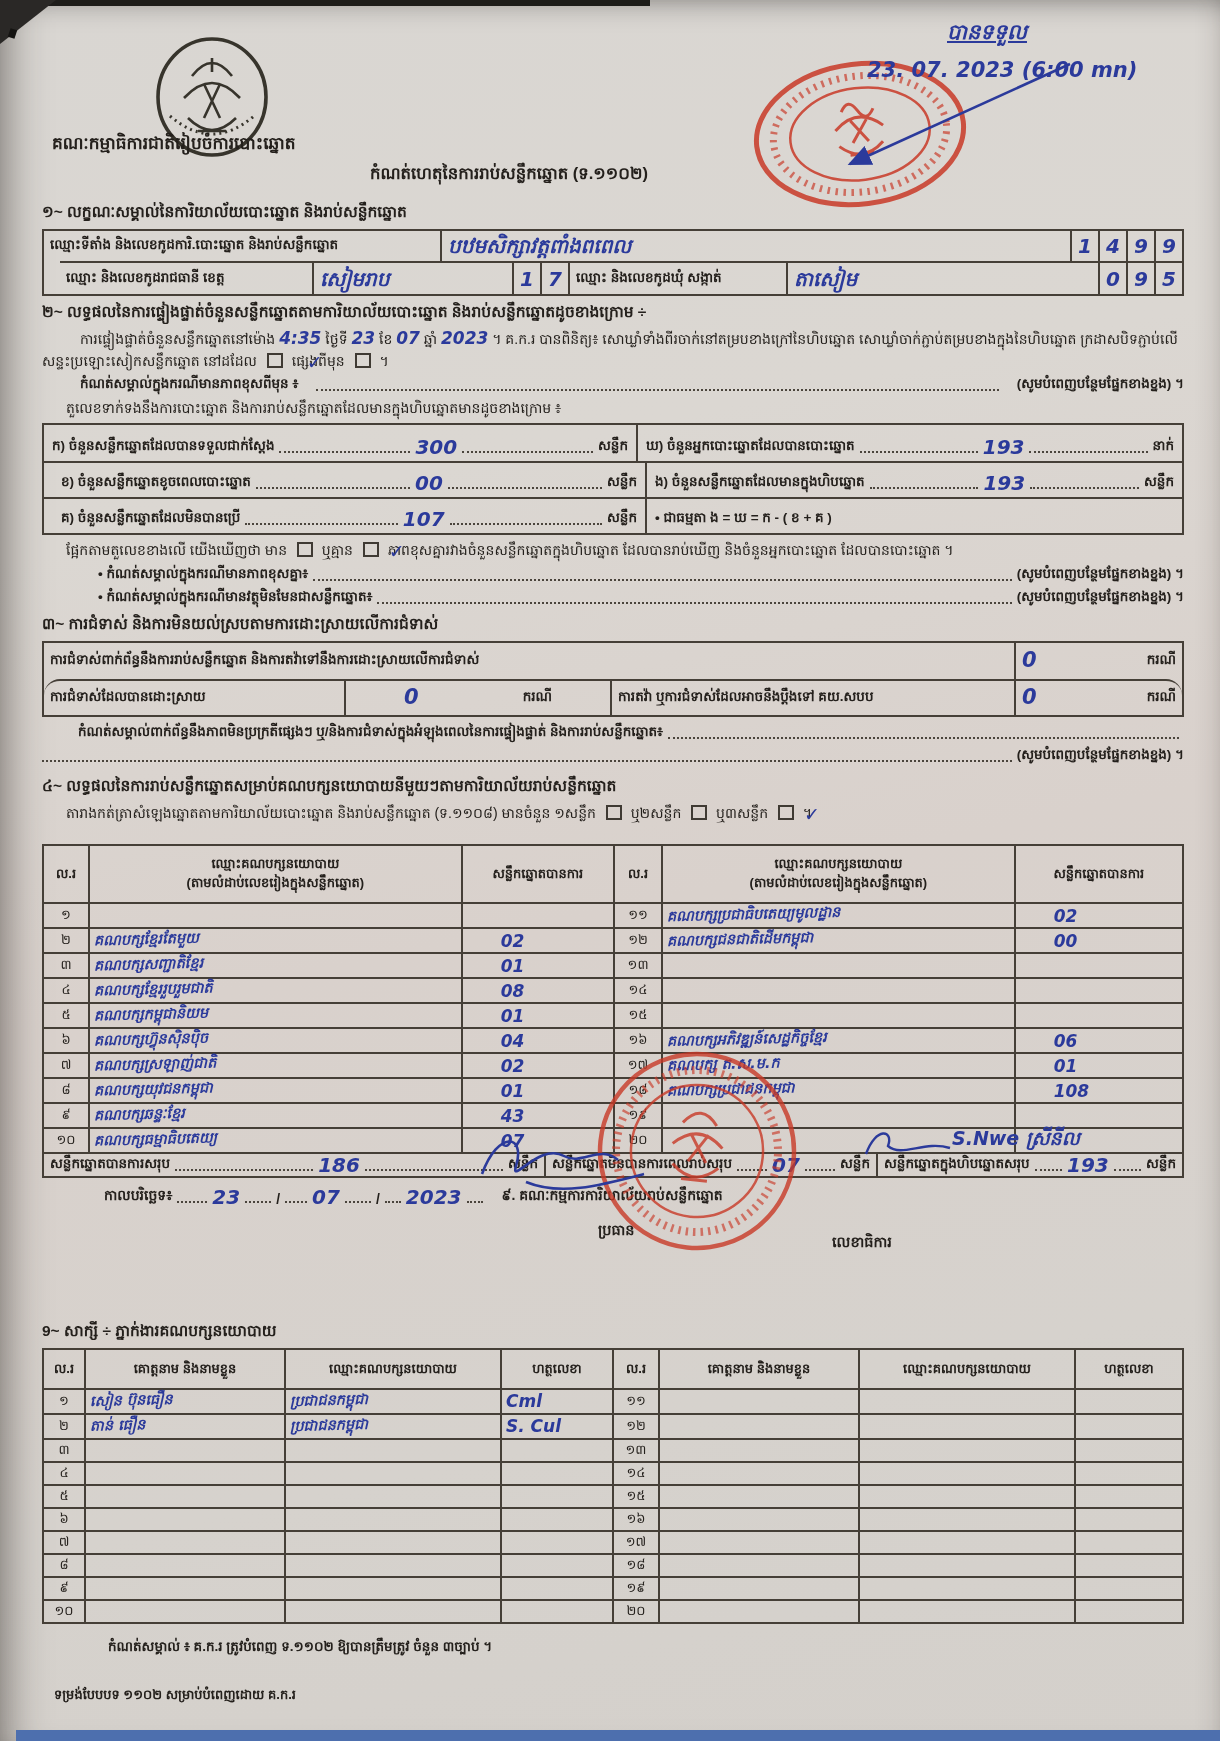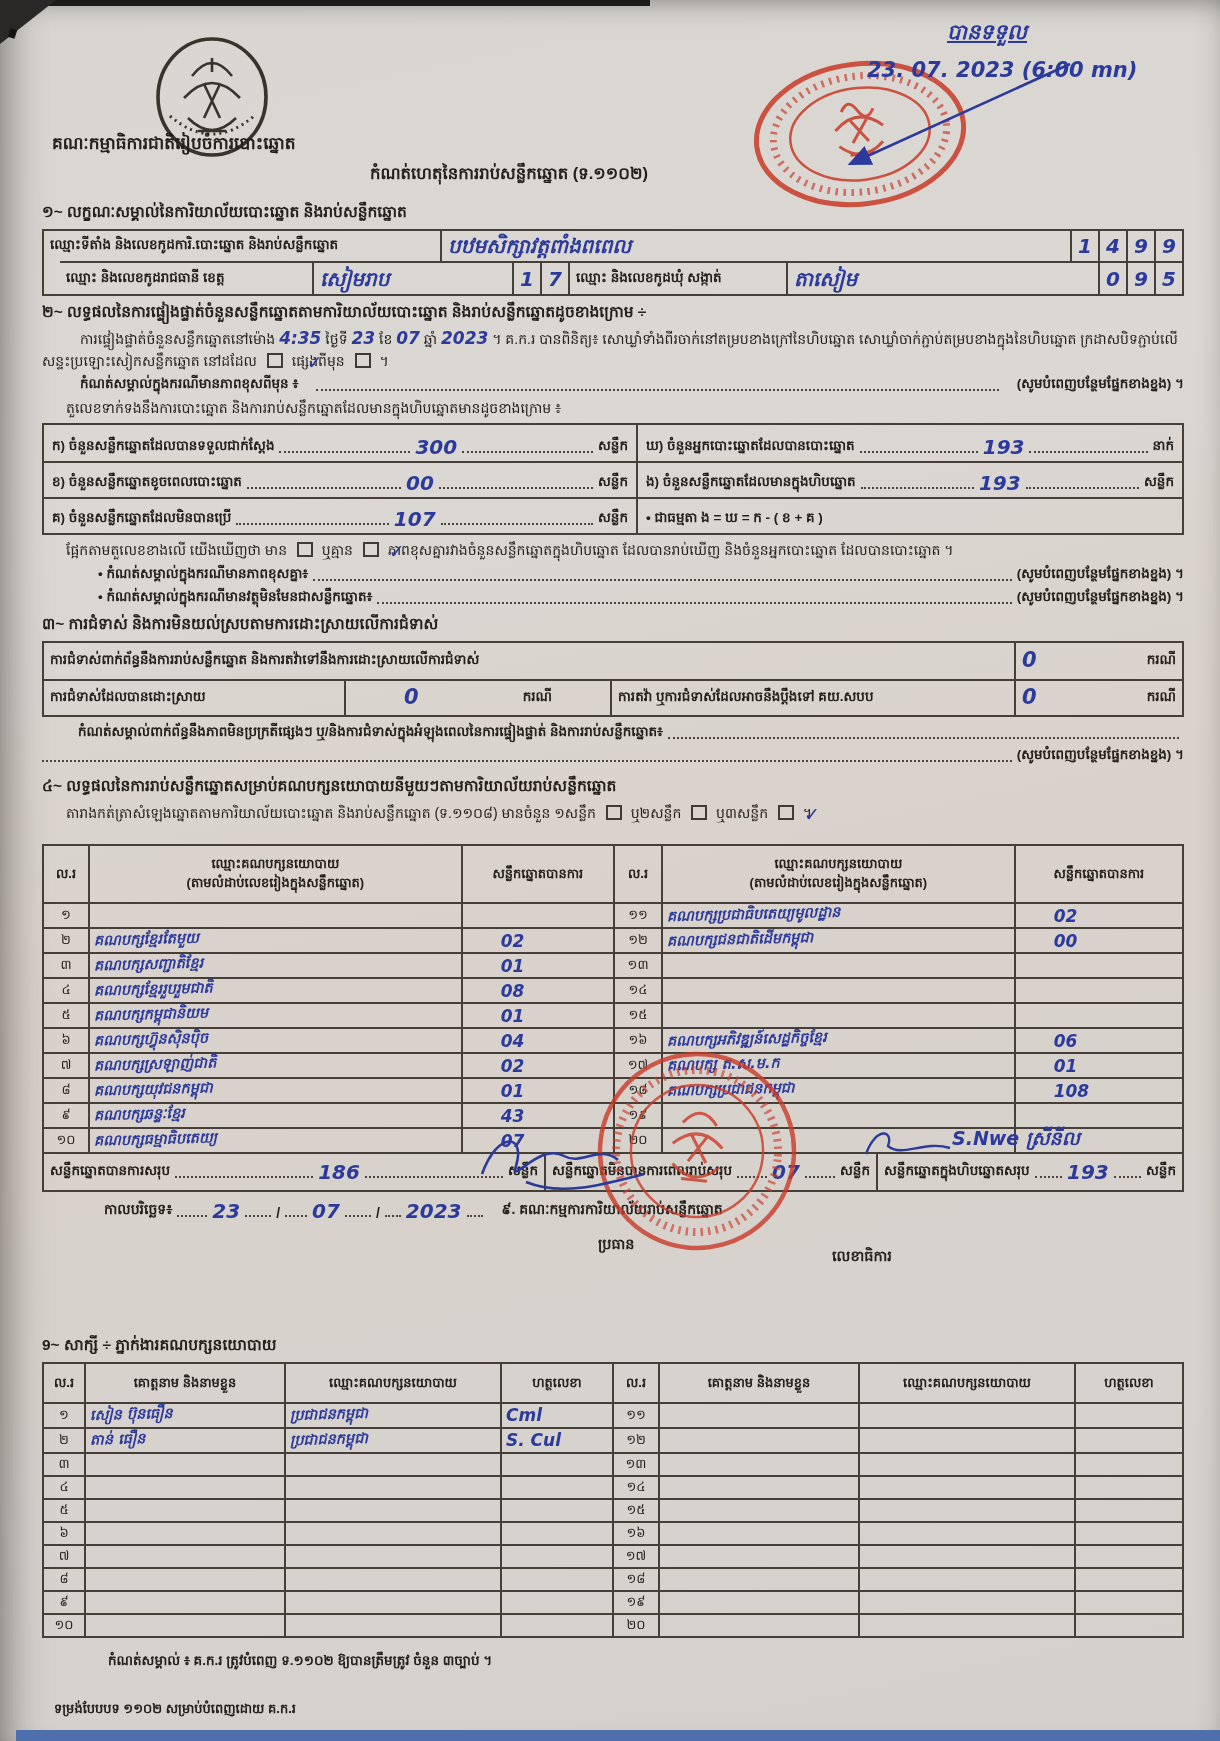--- a/index.html
+++ b/index.html
@@ -44,42 +44,42 @@
   .frow{display:flex;align-items:stretch;}
   .fcell{border-left:2px solid #453f37;padding:2px 6px;display:flex;align-items:center;}
   .fcell.first{border-left:none;}
   .t1 .frow + .frow{border-top:2px solid #453f37;margin-left:16px;}
   .t1 .lab{font-weight:bold;font-size:13.5px;}
   .codebox{width:28px;justify-content:center;padding:0;}
   
   .para{font-size:14px;line-height:1.55;margin:2px 0 2px 0;}
   .indent{text-indent:38px;}
   .t2 .t2row{display:flex;}
-  .t2 .t2row + .t2row{border-top:2px solid #453f37;}
+  .t2 .t2row + .t2row{border-top:2px solid #453f37;padding-left:9px;}
   .t2cell{padding:4px 8px;display:flex;align-items:flex-end;font-size:13.5px;font-weight:bold;}
   .t2cell.L{width:592px;}
   .t2cell.R{flex:1;border-left:2px solid #453f37;}
   .unit{font-weight:bold;font-size:13.5px;white-space:nowrap;}
   .note-line{display:flex;align-items:flex-end;font-size:13.5px;font-weight:bold;margin:3px 0;}
   
   .t3cellv{justify-content:space-between;width:168px;}
   
   table.grid{border-collapse:collapse;width:100%;table-layout:fixed;}
   table.grid th,table.grid td{border:2px solid #453f37;font-size:13px;padding:1px 4px;}
   table.grid th{font-weight:bold;}
   .t4 td{height:23px;overflow:visible;}
   .t4 .no{width:46px;text-align:center;font-size:13px;}
   .t4 .votes{width:152px;padding-left:38px;}
   .t4 .votes2{width:168px;padding-left:38px;}
   .t4 .hw-vote{font-size:17px;}
   .t5 td{height:22px;}
   .t5 .no{width:42px;text-align:center;}
   .t5 .sig{width:112px;}
   .totals{display:flex;border:2px solid #453f37;border-top:none;font-weight:bold;font-size:13.5px;}
-  .totals > div{display:flex;align-items:flex-end;padding:8px 6px;}
+  .totals > div{display:flex;align-items:flex-end;padding:1px 6px;}
   .totals > div + div{border-left:2px solid #453f37;}
   .tc1{width:500px;}
   .tc2{width:332px;}
   .tc3{flex:1;}
   .dateline{display:flex;align-items:flex-end;margin:8px 0 0 62px;font-size:14px;font-weight:bold;width:760px;}
   .sig-block{position:relative;height:108px;}
   .role-chair{position:absolute;left:556px;top:14px;font-weight:bold;font-size:14.5px;}
   .role-sec{position:absolute;left:790px;top:26px;font-weight:bold;font-size:14.5px;}
   .foot-note{margin:14px 0 0 66px;font-weight:bold;font-size:13.5px;}
   .form-id{margin:28px 0 0 12px;font-weight:bold;font-size:13px;}
@@ -280,21 +280,21 @@
 
     <div class="sec-head">៣~ ការជំទាស់ និងការមិនយល់ស្របតាមការដោះស្រាយលើការជំទាស់</div>
     <div class="box">
       <div class="frow" style="min-height:36px;">
         <div class="fcell first" style="flex:1;font-size:13.5px;font-weight:bold;">ការជំទាស់ពាក់ព័ន្ធនឹងការរាប់សន្លឹកឆ្នោត និងការតវ៉ាទៅនឹងការដោះស្រាយលើការជំទាស់</div>
         <div class="fcell t3cellv">
           <span class="hw hw0">0</span>
           <span class="unit">ករណី</span>
         </div>
       </div>
-      <div class="frow" style="min-height:36px;border-top:2px solid #453f37;">
+      <div class="frow" style="min-height:36px;border-top:2px solid #453f37;border-radius:16px;">
         <div class="fcell first" style="width:300px;font-size:13.5px;font-weight:bold;">ការជំទាស់ដែលបានដោះស្រាយ</div>
         <div class="fcell" style="width:266px;justify-content:space-around;">
           <span class="hw hw0">0</span>
           <span class="unit">ករណី</span>
         </div>
         <div class="fcell" style="flex:1;font-size:13.5px;font-weight:bold;">ការតវ៉ា ឬការជំទាស់ដែលអាចនឹងប្ដឹងទៅ គយ.សបប</div>
         <div class="fcell t3cellv">
           <span class="hw hw0">0</span>
           <span class="unit">ករណី</span>
         </div>

